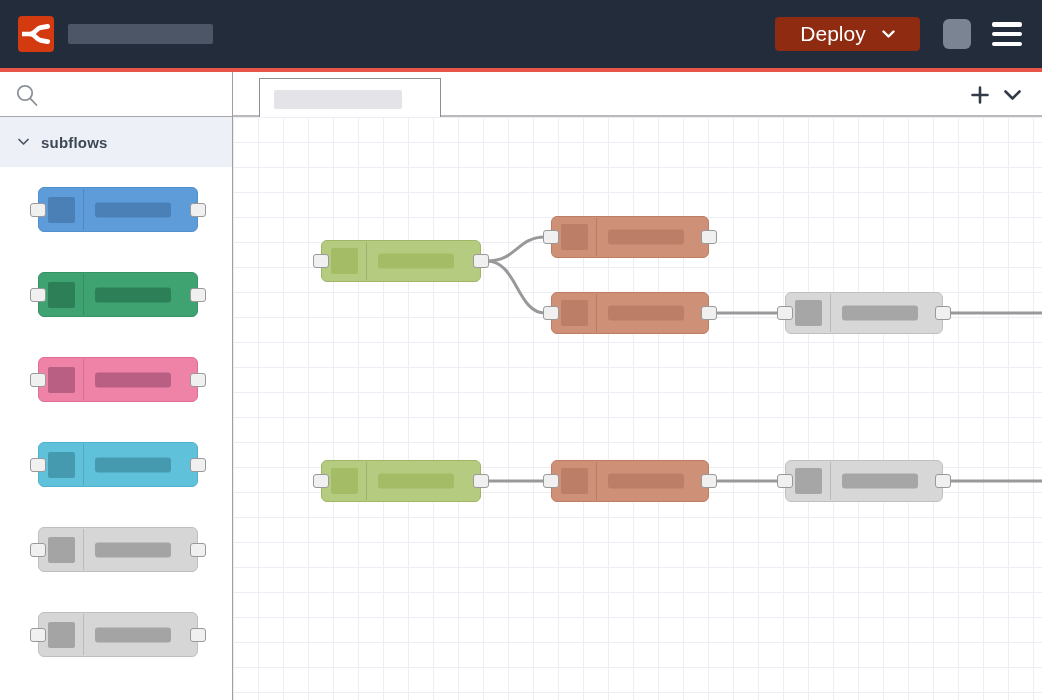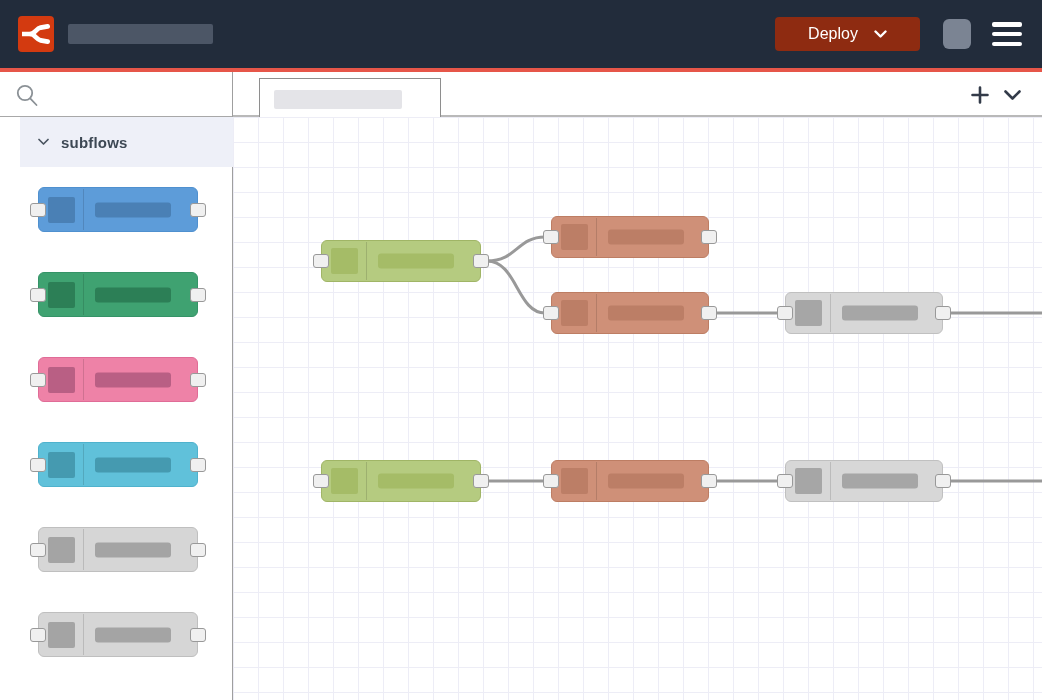--- a/index.html
+++ b/index.html
@@ -8,37 +8,37 @@
 
   
   .header { position:absolute; left:0; top:0; width:100%; height:72px;
             background:var(--header-bg); border-bottom:4px solid var(--accent-line); }
   .logo { position:absolute; left:18px; top:16px; width:36px; height:36px;
           background:var(--logo-bg); border-radius:4px; display:flex; align-items:center; justify-content:center; }
   .title-ph { position:absolute; left:68px; top:24px; width:145px; height:20px;
               background:var(--header-placeholder); border-radius:2px; }
   .deploy { position:absolute; right:122px; top:17px; width:145px; height:34px;
             background:var(--deploy-bg); border:none; border-radius:4px; color:#fff;
-            font-size:16px; font-weight:500; font-family:inherit;
+            font-size:21px; font-weight:500; font-family:inherit;
             display:flex; align-items:center; justify-content:center; gap:16px; cursor:pointer; }
   .avatar { position:absolute; right:71px; top:19px; width:28px; height:30px;
             background:var(--avatar); border-radius:6px; }
   .burger { position:absolute; right:20px; top:22px; width:30px; height:24px;
             display:flex; flex-direction:column; justify-content:space-between; cursor:pointer; }
   .burger span { display:block; height:4.5px; background:#fff; border-radius:2px; }
 
   
   .sidebar { position:absolute; left:0; top:72px; bottom:0; width:233px; background:#fff;
              border-right:1px solid #9f9f9f; }
   .searchbar { position:absolute; left:0; top:0; width:100%; height:45px;
                border-bottom:1px solid #a8a8a8; }
   .searchbar svg { position:absolute; left:15px; top:11px; }
   .cat-header { position:absolute; left:0; top:45px; width:100%; height:50px;
                 background:var(--subflows-bg); display:flex; align-items:center;
-                padding-left:18px; gap:12px; cursor:pointer;margin-left:20px; }
+                padding-left:18px; gap:12px; cursor:pointer; }
   .cat-label { font-size:15px; font-weight:600; color:var(--subflows-text); letter-spacing:0.2px; }
   .palette { position:absolute; inset:0; }
 
   
   .node { position:absolute; border:1px solid; border-radius:6px; cursor:pointer; z-index:2; }
   .node-icon { position:absolute; left:9px; top:50%; transform:translateY(-50%);
                width:27px; height:26px; border-radius:2px; }
   .node-sep { position:absolute; left:44px; top:1px; bottom:1px; width:1px;
               background:rgba(0,0,0,0.13); }
   .node-label { position:absolute; left:56px; top:50%; transform:translateY(-50%);

